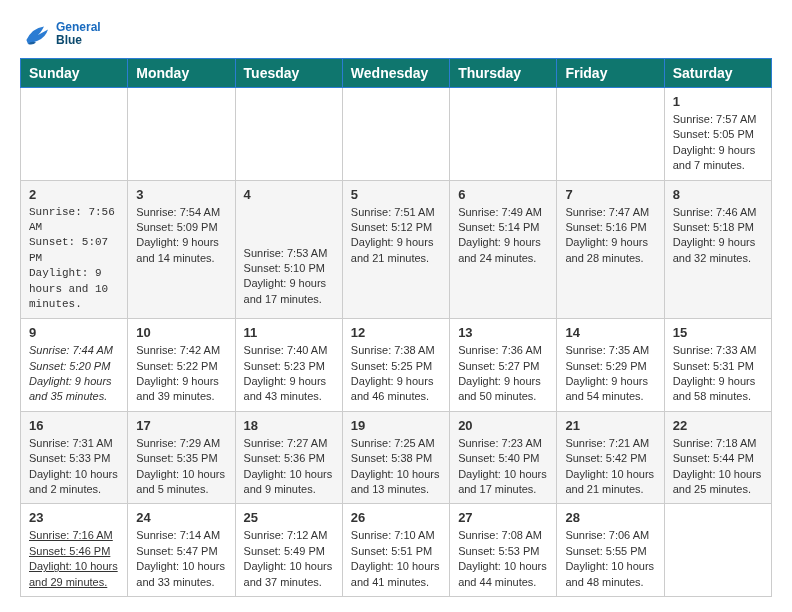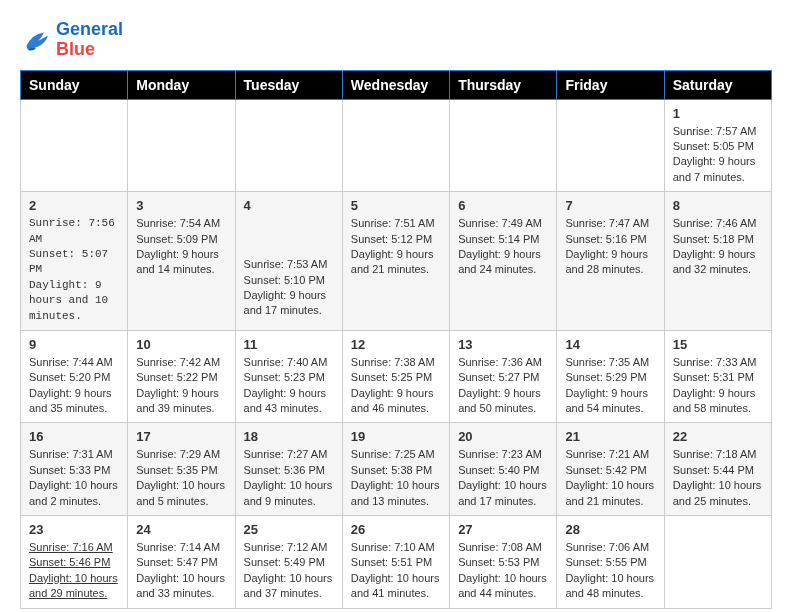--- a/index.html
+++ b/index.html
@@ -15,21 +15,21 @@
       align-items: flex-start;
       justify-content: space-between;
       margin-bottom: 10px;
     }
     .logo {
       display: flex;
       align-items: center;
       gap: 4px;
     }
     .logo-text {
-      font-size: 18px;
+      font-size: 12px;
       font-weight: bold;
       color: #333;
       line-height: 1.1;
     }
     .logo-text span {
       color: #1a6bbf;
     }
     .logo-bird {
       width: 32px;
       height: 28px;
@@ -45,21 +45,21 @@
     .location-title {
       font-size: 18px;
       color: #333;
     }
     table {
       width: 100%;
       border-collapse: collapse;
       table-layout: fixed;
     }
     thead th {
-      background-color: #000000;
+      background-color: #0f766e;
       color: white;
       padding: 6px 8px;
       text-align: left;
       font-size: 14px;
       font-weight: bold;
       border: 1px solid #2b7cd3;
     }
     tbody td {
       border: 1px solid #ccc;
       vertical-align: top;
@@ -92,21 +92,21 @@
 
 <div class="header-area">
   <div class="logo">
     <svg class="logo-bird" viewBox="0 0 40 35">
       <path d="M8 25 Q15 10 30 8 Q25 18 20 20 Q28 16 35 12 Q32 22 22 26 Q18 28 10 30 Z" fill="#2b7cd3"></path>
       <path d="M10 30 Q14 26 20 28 Q16 32 10 30 Z" fill="#1a5fa0"></path>
     </svg>
     <div>
       <div class="logo-text">
         <span>General</span><br>
-        <span style="color:#ef4444">Blue</span>
+        <span style="color:#0c4a6e">Blue</span>
       </div>
     </div>
   </div>
   <div class="title-area">
     <div class="month-title"></div>
     <div class="location-title"></div>
   </div>
 </div>
 
 <table>
@@ -176,21 +176,21 @@
         <td>
           <span class="day-number">8</span>
           <div class="day-info" style="white-space: pre-line;">Sunrise: 7:46 AM
 Sunset: 5:18 PM
 Daylight: 9 hours and 32 minutes.</div>
         </td>
       </tr>
       <tr>
         <td>
           <span class="day-number">9</span>
-          <div class="day-info" style="white-space: pre-line;">Sunrise: 7:44 AM
+          <div class="day-info" style="white-space: pre-line; font-style: italic;">Sunrise: 7:44 AM
 Sunset: 5:20 PM
 Daylight: 9 hours and 35 minutes.</div>
         </td>
         <td>
           <span class="day-number">10</span>
           <div class="day-info" style="white-space: pre-line;">Sunrise: 7:42 AM
 Sunset: 5:22 PM
 Daylight: 9 hours and 39 minutes.</div>
         </td>
         <td>

